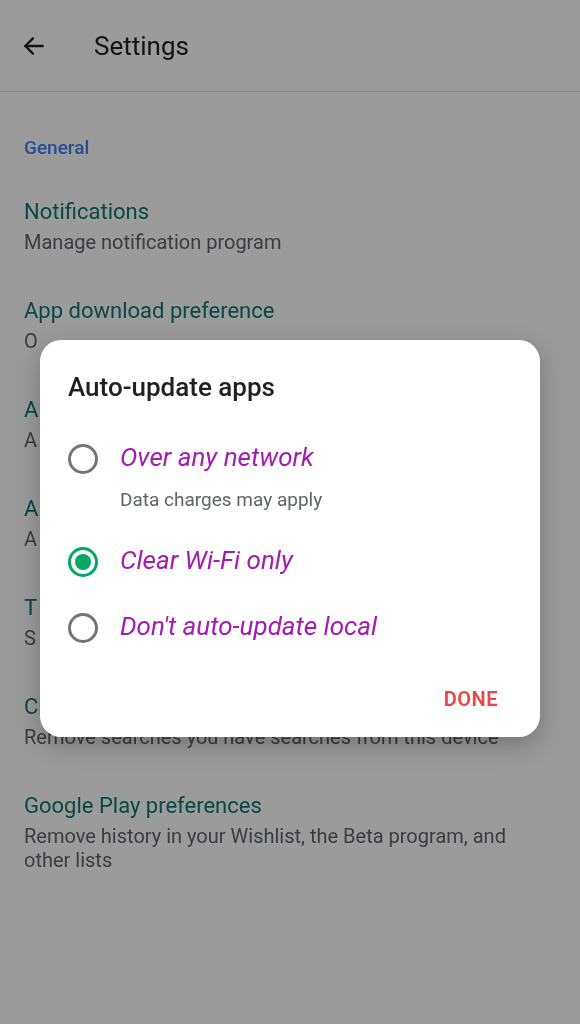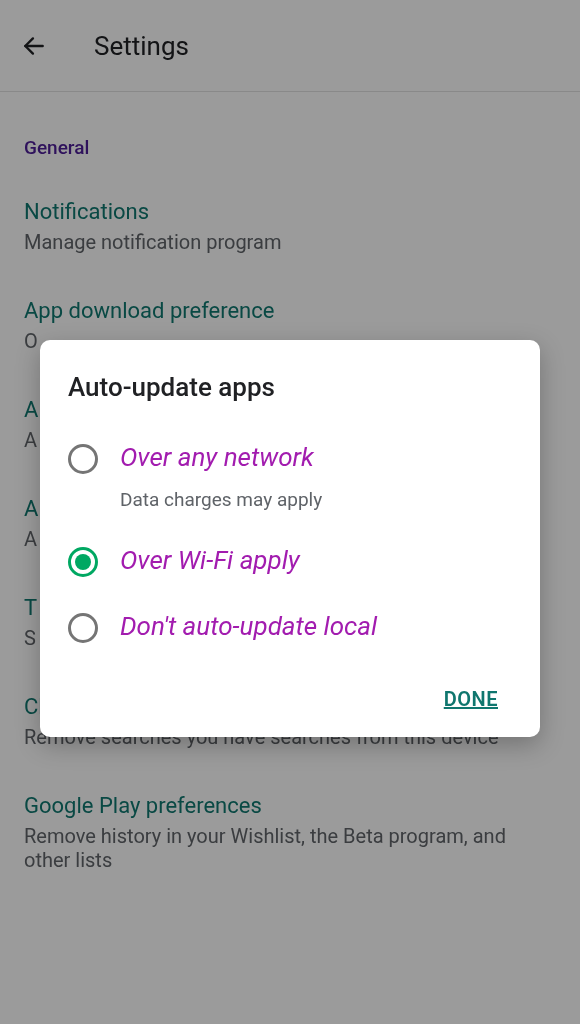--- a/index.html
+++ b/index.html
@@ -33,21 +33,21 @@
     .header-title {
       font-size: 26px;
       color: #202124;
       font-weight: 400;
     }
     .content {
       padding: 0 24px;
     }
     .section-header {
       font-size: 19px;
-      color: #4c1d95;
+      color: #3b82f6;
       font-weight: 500;
       margin-top: 44px;
       margin-bottom: 40px;
     }
     .setting-item {
       margin-bottom: 44px;
     }
     .setting-title {
       font-size: 22px;
       color: #0f766e;
@@ -61,21 +61,21 @@
       position: absolute;
       inset: 0;
       background: rgba(0,0,0,0.38);
     }
     .dialog {
       position: absolute;
       left: 40px;
       right: 40px;
       top: 340px;
       background: #fff;
-      border-radius: 10px;
+      border-radius: 21px;
       padding: 32px 28px 16px 28px;
       box-shadow: 0 8px 24px rgba(0,0,0,0.25);
     }
     .dialog-title {
       font-size: 26px;
       font-weight: 500;
       color: #202124;
       margin-bottom: 40px;
     }
     .radio-option {
@@ -119,27 +119,26 @@
       margin-top: 16px;
     }
     .dialog-actions {
       display: flex;
       justify-content: flex-end;
       margin-top: 28px;
     }
     .done-btn {
       font-size: 20px;
       font-weight: 600;
-      color: #0f766e;
+      color: #ef4444;
       background: none;
       border: none;
       padding: 10px 14px;
       cursor: pointer;
       letter-spacing: 0.5px;
-      text-decoration: underline;
     }
   </style>
 </head>
 <body>
 
 <div class="header">
   <div class="back-arrow">
     <svg width="26" height="26" viewBox="0 0 24 24" fill="none" stroke="#202124" stroke-width="2.2" stroke-linecap="round" stroke-linejoin="round">
       <line x1="20" y1="12" x2="4" y2="12"></line>
       <polyline points="11 5 4 12 11 19"></polyline>
@@ -196,21 +195,21 @@
     <div class="radio-circle"></div>
     <div>
       <div class="radio-label">Over any network</div>
       <div class="radio-sublabel">Data charges may apply</div>
     </div>
   </div>
 
   <div class="radio-option">
     <div class="radio-circle selected"></div>
     <div>
-      <div class="radio-label">Over Wi-Fi apply</div>
+      <div class="radio-label">Clear Wi-Fi only</div>
     </div>
   </div>
 
   <div class="radio-option">
     <div class="radio-circle"></div>
     <div>
       <div class="radio-label">Don't auto-update local</div>
     </div>
   </div>
 

